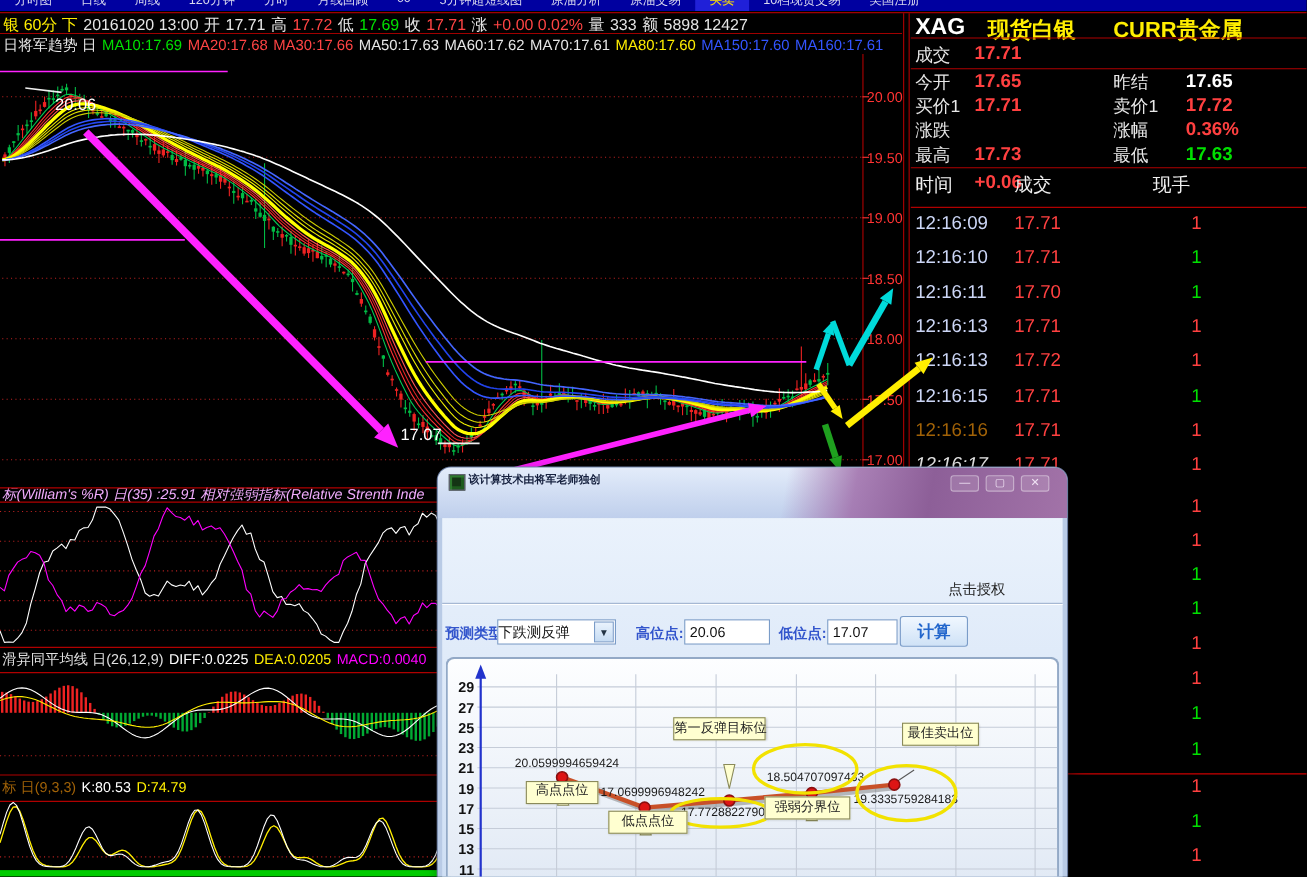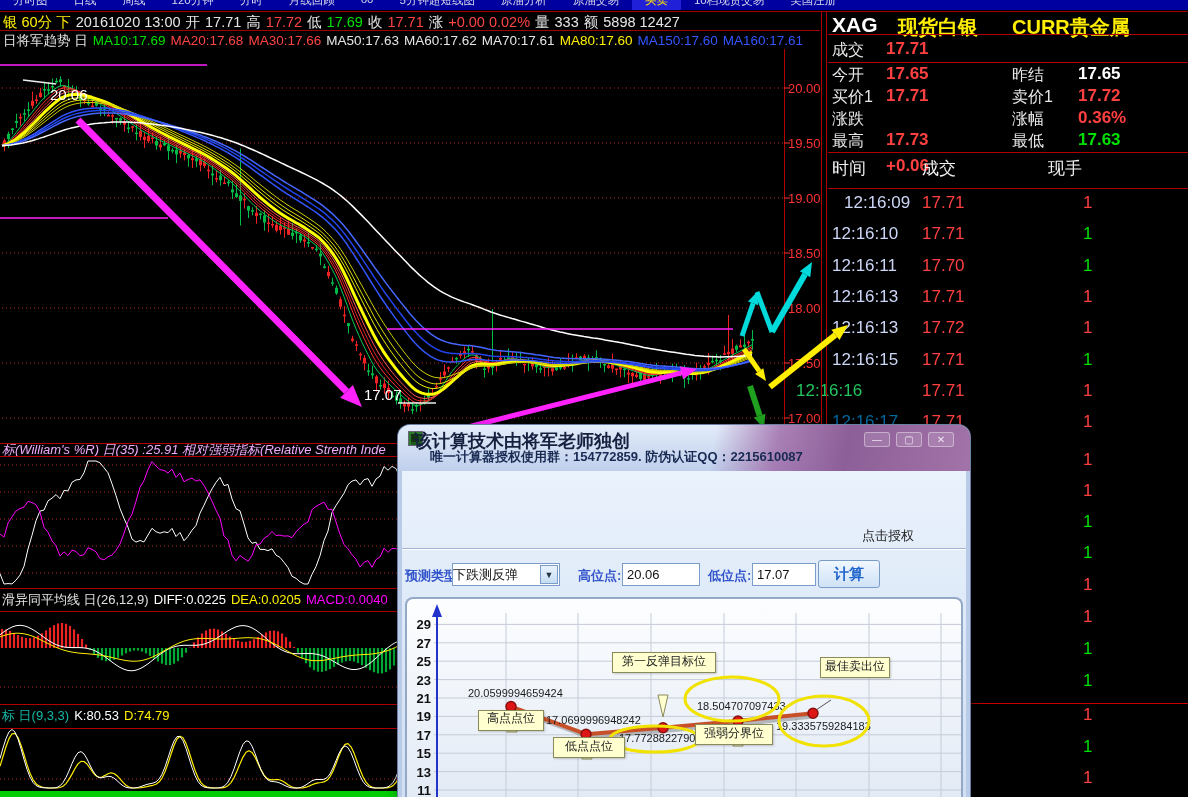--- a/index.html
+++ b/index.html
@@ -25,21 +25,21 @@
 .qval{font-size:17px;font-weight:bold}
 .thead{color:#f0f0f0;font-size:17px}
 .trow span{position:absolute;font-size:17px;white-space:nowrap}
 
 #popup{position:absolute;left:398px;top:425px;width:572px;height:372px;z-index:5;
 border-radius:12px 12px 0 0;background:#b9cbe6;box-shadow:0 0 0 1px #6d7fa2,3px 5px 14px rgba(0,0,0,.6)}
 #ptitle{position:absolute;left:0;top:0;width:572px;height:46px;border-radius:12px 12px 0 0;
 background:linear-gradient(100deg,rgba(0,0,0,0) 55%,rgba(160,110,170,.85) 66%,#8d5f98 78%,#a273a8 100%),linear-gradient(#e3ecfa,#bfcfec)}
 #picon{position:absolute;left:10px;top:6px;width:15px;height:15px;background:#143414;border:1px solid #667;
 box-shadow:inset 2px 2px 0 #2d7a2d,inset -3px -3px 0 #1d5a1d}
-#pt1{position:absolute;left:16px;top:4px;font-size:18px;font-weight:bold;color:#16213f;white-space:nowrap}
+#pt1{position:absolute;left:28px;top:4px;font-size:10px;font-weight:bold;color:#16213f;white-space:nowrap}
 #pt2{position:absolute;left:32px;top:23px;font-size:13px;font-weight:bold;color:#182a52;white-space:nowrap}
 #wbtns{position:absolute;right:16px;top:7px;display:flex;gap:6px}
 #wbtns span{width:26px;height:15px;font-size:10px;line-height:14px;text-align:center;color:#f0e2f4;
 background:rgba(255,255,255,.13);border:1px solid rgba(255,255,255,.4);border-radius:3px}
 #pclient{position:absolute;left:4px;right:4px;top:46px;bottom:0;background:linear-gradient(#eaf2fc,#cfdff4)}
 #pheading{position:absolute;left:30px;top:7px;font-size:26px;font-weight:bold;letter-spacing:2px;color:#2b50c8;
 text-shadow:1px 2px 1px rgba(60,80,140,.4);white-space:nowrap}
 #pauth{position:absolute;left:460px;top:56px;font-size:13px;color:#222;white-space:nowrap}
 #pdivider{position:absolute;left:0;right:0;top:77px;height:1px;background:#9fb2cf;box-shadow:0 1px 0 #fff}
 #pform{position:absolute;left:0;right:0;top:86px;height:40px}
@@ -742,21 +742,21 @@
     <div class="mitem active">买卖</div>
     <div class="mitem">10档现货交易</div>
     <div class="mitem">美国注册</div>
   </div>
 
 <div id="infobar"><span class="seg" style="color: rgb(255, 238, 0);">银 60分 下</span><span class="seg" style="color: rgb(230, 230, 230);">20161020 13:00</span><span class="seg" style="color: rgb(230, 230, 230);">开</span><span class="seg" style="color: rgb(230, 230, 230);">17.71</span><span class="seg" style="color: rgb(230, 230, 230);">高</span><span class="seg" style="color: rgb(255, 68, 68);">17.72</span><span class="seg" style="color: rgb(230, 230, 230);">低</span><span class="seg" style="color: rgb(0, 224, 0);">17.69</span><span class="seg" style="color: rgb(230, 230, 230);">收</span><span class="seg" style="color: rgb(255, 68, 68);">17.71</span><span class="seg" style="color: rgb(230, 230, 230);">涨</span><span class="seg" style="color: rgb(255, 68, 68);">+0.00 0.02%</span><span class="seg" style="color: rgb(230, 230, 230);">量</span><span class="seg" style="color: rgb(230, 230, 230);">333</span><span class="seg" style="color: rgb(230, 230, 230);">额</span><span class="seg" style="color: rgb(230, 230, 230);">5898 12427</span></div>
 <div id="mabar"><span class="seg" style="color: rgb(230, 230, 230);">日将军趋势 日</span><span class="seg" style="color: rgb(0, 224, 0);">MA10:17.69</span><span class="seg" style="color: rgb(255, 68, 68);">MA20:17.68</span><span class="seg" style="color: rgb(255, 68, 68);">MA30:17.66</span><span class="seg" style="color: rgb(230, 230, 230);">MA50:17.63</span><span class="seg" style="color: rgb(230, 230, 230);">MA60:17.62</span><span class="seg" style="color: rgb(230, 230, 230);">MA70:17.61</span><span class="seg" style="color: rgb(255, 238, 0);">MA80:17.60</span><span class="seg" style="color: rgb(51, 85, 255);">MA150:17.60</span><span class="seg" style="color: rgb(51, 85, 255);">MA160:17.61</span></div>
 
 <div id="wlabel"><span class="seg" style="color: #f0abfc; font-style: italic;">标(William's %R) 日(35) :25.91  相对强弱指标(Relative Strenth Inde</span></div>
 <div id="mlabel"><span class="seg" style="color: rgb(224, 224, 224);">滑异同平均线 日(26,12,9)</span><span class="seg" style="color: rgb(255, 255, 255);">DIFF:0.0225</span><span class="seg" style="color: rgb(255, 238, 0);">DEA:0.0205</span><span class="seg" style="color: rgb(255, 0, 255);">MACD:0.0040</span></div>
-<div id="klabel"><span class="seg" style="color: #14b8a6; margin-top: 28px;">标 日(9,3,3)</span><span class="seg" style="color: rgb(255, 255, 255);">K:80.53</span><span class="seg" style="color: rgb(255, 238, 0);">D:74.79</span></div>
+<div id="klabel"><span class="seg" style="color: #a16207; margin-top: 28px;">标 日(9,3,3)</span><span class="seg" style="color: rgb(255, 255, 255);">K:80.53</span><span class="seg" style="color: rgb(255, 238, 0);">D:74.79</span></div>
 
 <div class="qtxt" id="qsym">XAG</div>
 <div class="qtxt" id="qname">现货白银</div>
 <div class="qtxt" id="qmkt">CURR贵金属</div>
 <div id="qrows">
     <div class="qtxt qlabel" style="left: 832px; top: 40px;">成交</div>
     <div class="qtxt qval" style="left: 886px; top: 39px; color: rgb(255, 64, 64);">17.71</div>
     <div class="qtxt qlabel" style="left: 832px; top: 65px;">今开</div>
     <div class="qtxt qval" style="left: 886px; top: 64px; color: rgb(255, 64, 64);">17.65</div>
     <div class="qtxt qlabel" style="left: 1012px; top: 65px;">昨结</div>
@@ -774,21 +774,21 @@
     <div class="qtxt qlabel" style="left: 1012px; top: 131px;">最低</div>
     <div class="qtxt qval" style="left: 1078px; top: 130px; color: rgb(0, 224, 0);">17.63</div>
   </div>
 <div id="tapehead">
     <div class="qtxt thead" style="left: 832px; top: 157px;">时间</div>
     <div class="qtxt thead" style="left: 922px; top: 157px;">成交</div>
     <div class="qtxt thead" style="left: 1048px; top: 157px;">现手</div>
   </div>
 <div id="taperows">
     <div class="trow">
-      <span style="left: 832px; top: 193px; color: rgb(204, 214, 246); margin-left: 12px;">12:16:09</span>
+      <span style="left: 832px; top: 193px; color: rgb(204, 214, 246);">12:16:09</span>
       <span style="left: 922px; top: 193px; color: rgb(255, 64, 64);">17.71</span>
       <span style="left: 1083px; top: 193px; color: rgb(255, 64, 64);">1</span>
     </div>
     <div class="trow">
       <span style="left: 832px; top: 224.3px; color: rgb(204, 214, 246);">12:16:10</span>
       <span style="left: 922px; top: 224.3px; color: rgb(255, 64, 64);">17.71</span>
       <span style="left: 1083px; top: 224.3px; color: rgb(0, 224, 0);">1</span>
     </div>
     <div class="trow">
       <span style="left: 832px; top: 255.6px; color: rgb(204, 214, 246);">12:16:11</span>
@@ -804,26 +804,26 @@
       <span style="left: 832px; top: 318.2px; color: rgb(204, 214, 246);">12:16:13</span>
       <span style="left: 922px; top: 318.2px; color: rgb(255, 64, 64);">17.72</span>
       <span style="left: 1083px; top: 318.2px; color: rgb(255, 64, 64);">1</span>
     </div>
     <div class="trow">
       <span style="left: 832px; top: 349.5px; color: rgb(204, 214, 246);">12:16:15</span>
       <span style="left: 922px; top: 349.5px; color: rgb(255, 64, 64);">17.71</span>
       <span style="left: 1083px; top: 349.5px; color: rgb(0, 224, 0);">1</span>
     </div>
     <div class="trow">
-      <span style="left: 796px; top: 380.8px; color: #22c55e;">12:16:16</span>
+      <span style="left: 832px; top: 380.8px; color: #a16207;">12:16:16</span>
       <span style="left: 922px; top: 380.8px; color: rgb(255, 64, 64);">17.71</span>
       <span style="left: 1083px; top: 380.8px; color: rgb(255, 64, 64);">1</span>
     </div>
     <div class="trow">
-      <span style="left: 832px; top: 412.1px; color: #0369a1;">12:16:17</span>
+      <span style="left: 832px; top: 412.1px; color: #e5e5e5; font-style: italic;">12:16:17</span>
       <span style="left: 922px; top: 412.1px; color: rgb(255, 64, 64);">17.71</span>
       <span style="left: 1083px; top: 412.1px; color: rgb(255, 64, 64);">1</span>
     </div>
   </div>
 <div id="tapelots">
     <div class="qtxt" style="left: 1083px; top: 450px; font-size: 17px; color: rgb(255, 64, 64);">1</div>
     <div class="qtxt" style="left: 1083px; top: 481px; font-size: 17px; color: rgb(255, 64, 64);">1</div>
     <div class="qtxt" style="left: 1083px; top: 512px; font-size: 17px; color: rgb(0, 224, 0);">1</div>
     <div class="qtxt" style="left: 1083px; top: 543px; font-size: 17px; color: rgb(0, 224, 0);">1</div>
     <div class="qtxt" style="left: 1083px; top: 575px; font-size: 17px; color: rgb(255, 64, 64);">1</div>
@@ -832,21 +832,20 @@
     <div class="qtxt" style="left: 1083px; top: 671px; font-size: 17px; color: rgb(0, 224, 0);">1</div>
     <div class="qtxt" style="left: 1083px; top: 705px; font-size: 17px; color: rgb(255, 64, 64);">1</div>
     <div class="qtxt" style="left: 1083px; top: 737px; font-size: 17px; color: rgb(0, 224, 0);">1</div>
     <div class="qtxt" style="left: 1083px; top: 768px; font-size: 17px; color: rgb(255, 64, 64);">1</div>
   </div>
 
 <div id="popup">
   <div id="ptitle">
     <div id="picon"></div>
     <div id="pt1">该计算技术由将军老师独创</div>
-    <div id="pt2">唯一计算器授权使用群：154772859. 防伪认证QQ：2215610087</div>
     <div id="wbtns">
       <span>—</span>
       <span>▢</span>
       <span>✕</span>
     </div>
   </div>
   <div id="pclient">
     <div id="pauth">点击授权</div>
     <div id="pdivider"></div>
     <div id="pform">
@@ -913,17 +912,17 @@
           <text x="369" y="131" fill="#1a1a1a" font-size="11" font-family="Liberation Sans, sans-serif" text-anchor="start">19.3335759284183</text>
           <ellipse cx="248" cy="140" rx="45" ry="13" fill="none" stroke="#f2e200" stroke-width="3"></ellipse>
           <ellipse cx="325" cy="100" rx="47" ry="22" fill="none" stroke="#f2e200" stroke-width="3"></ellipse>
           <ellipse cx="417" cy="122" rx="45" ry="25" fill="none" stroke="#f2e200" stroke-width="3"></ellipse>
         </svg>
     </div>
   </div>
   <div id="popcallouts">
       <div class="callout" style="left: 80px; top: 285px; width: 66px; font-family: Liberation Mono, monospace;">高点点位</div>
       <div class="callout" style="left: 155px; top: 312px; width: 72px;">低点点位</div>
-      <div class="callout" style="left: 214px; top: 227px; width: 104px;">第一反弹目标位</div>
+      <div class="callout" style="left: 214px; top: 227px; width: 84px;">第一反弹目标位</div>
       <div class="callout" style="left: 297px; top: 299px; width: 78px;">强弱分界位</div>
       <div class="callout" style="left: 422px; top: 232px; width: 70px;">最佳卖出位</div>
     </div>
 </div>
 
 </body></html>

